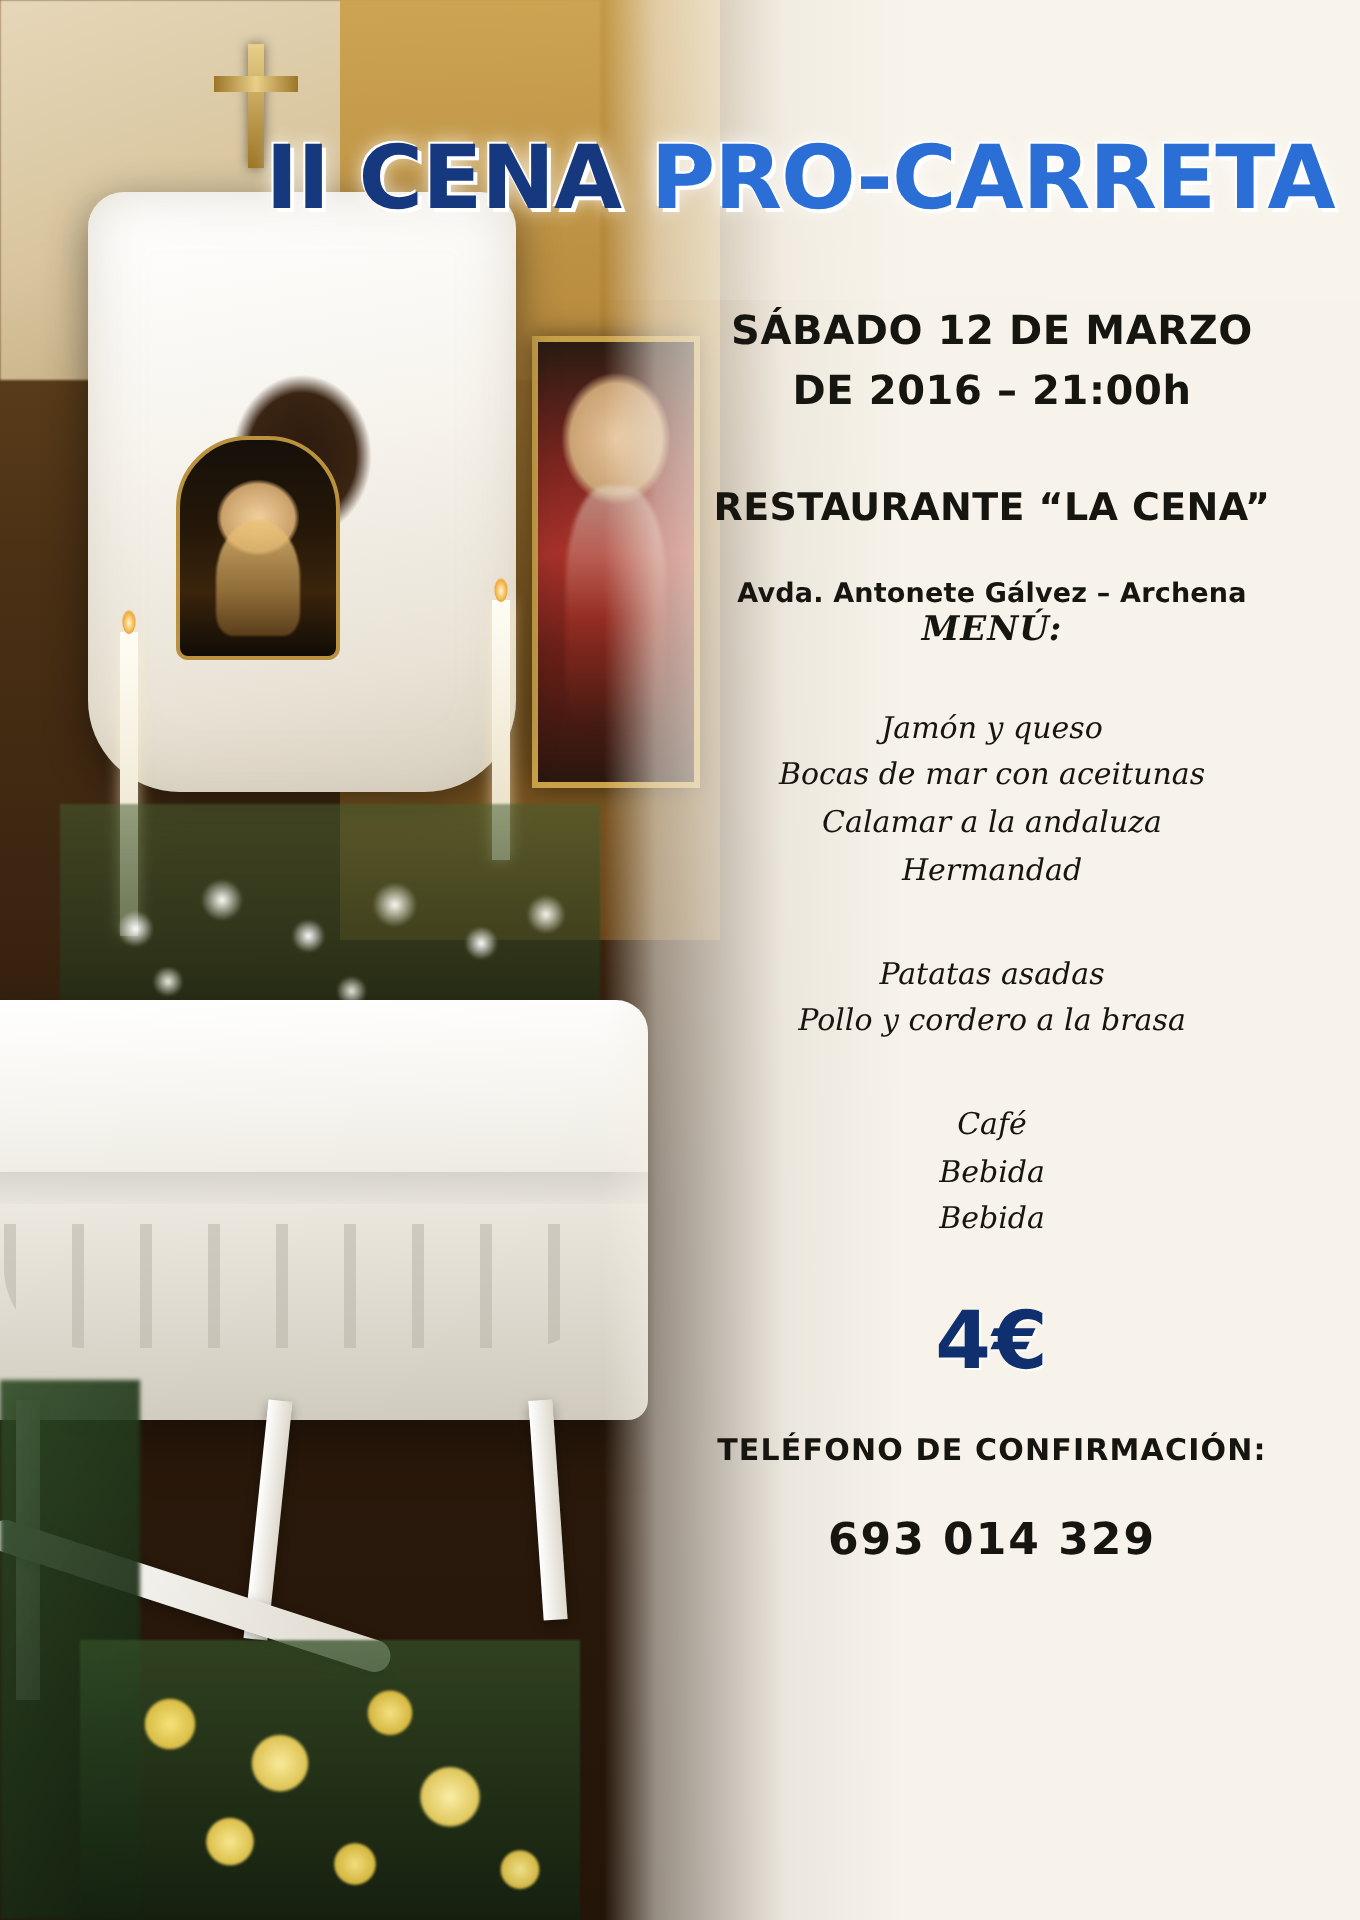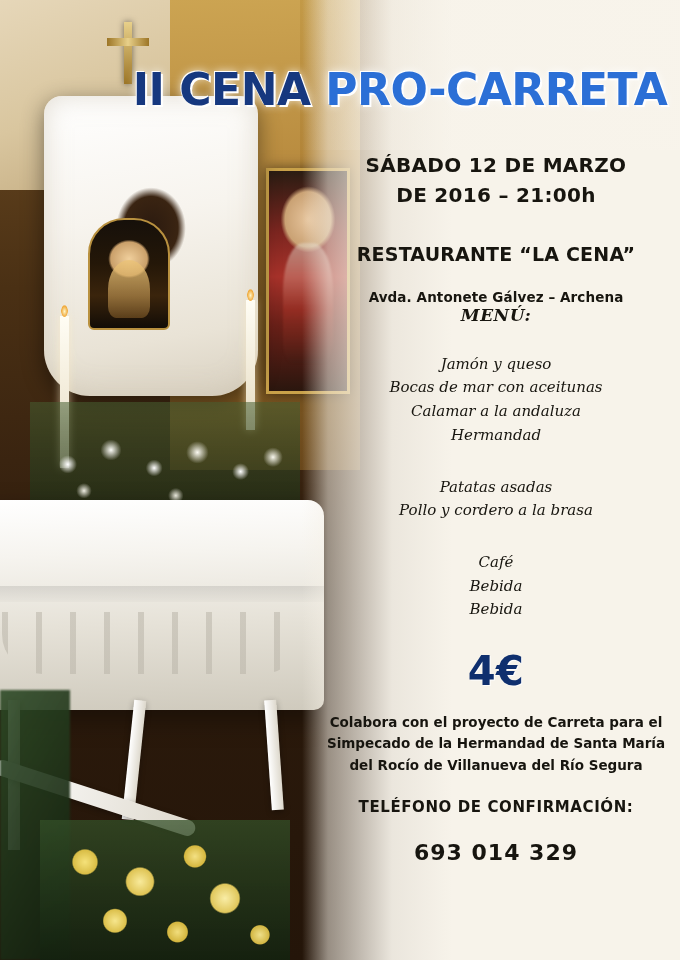--- a/index.html
+++ b/index.html
@@ -395,24 +395,19 @@
       </div>
 
       <div class="menu-group">
         <div>Café</div>
         <div>Bebida</div>
         <div>Bebida</div>
       </div>
 
       <div class="price">4€</div>
 
-      <div class="collab">
-        <div>Colabora con el proyecto de Carreta para el</div>
-        <div>Simpecado de la Hermandad de Santa María</div>
-        <div>del Rocío de Villanueva del Río Segura</div>
-      </div>
 
       <div class="phone-label">TELÉFONO DE CONFIRMACIÓN:</div>
       <div class="phone-number">693 014 329</div>
 
     </div>
   </div>
 </div>
 
 </body></html>

